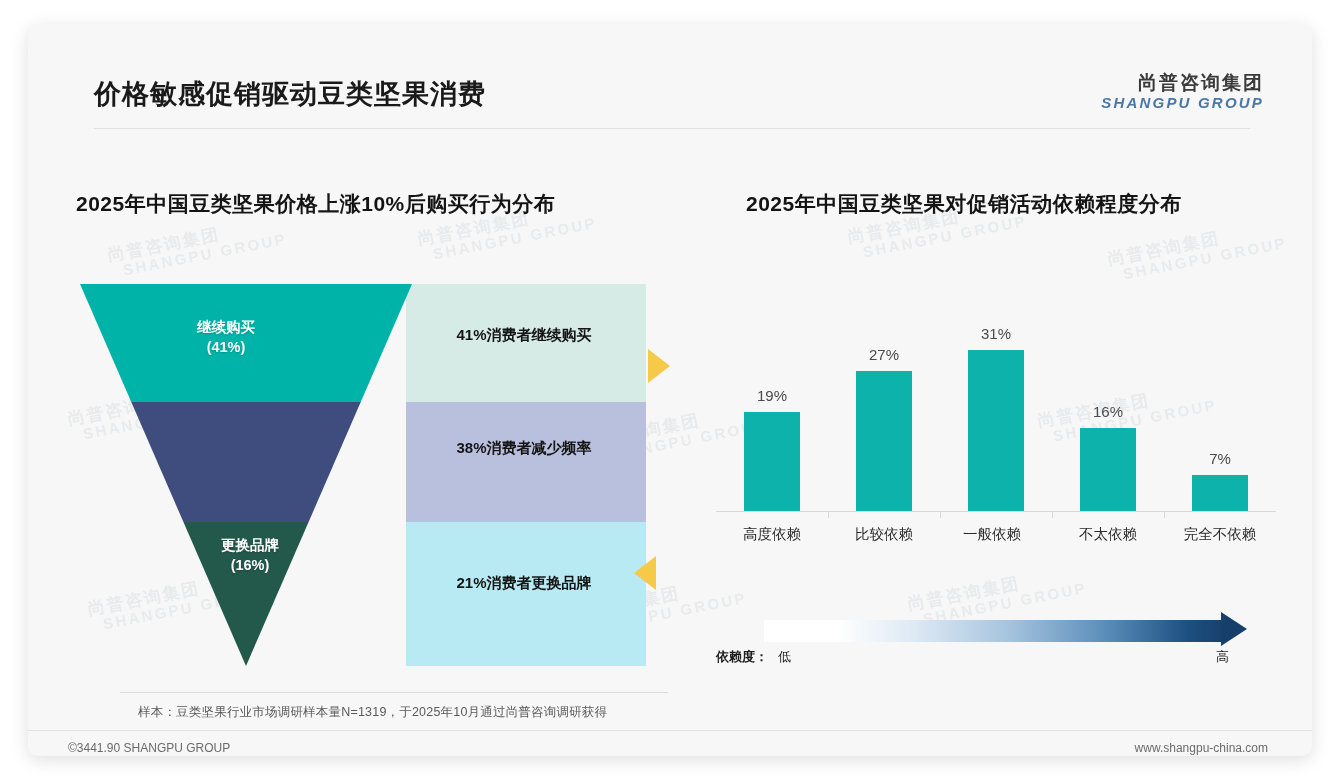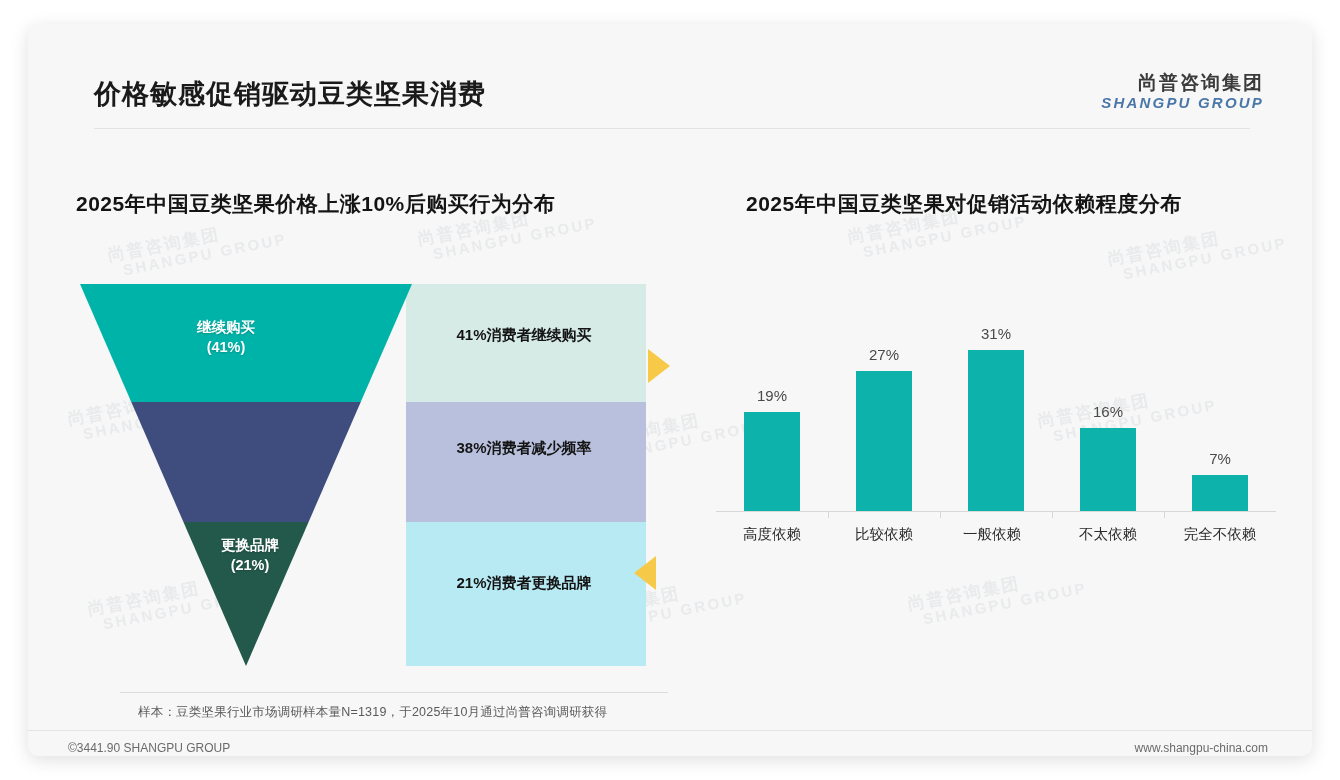--- a/index.html
+++ b/index.html
@@ -163,21 +163,21 @@
       <polygon id="fb1" points="55.27748691099475,126 284.72251308900525,126 232.5759162303665,246 107.42408376963351,246" fill="#3e4c7e"></polygon>
       <polygon id="fb2" points="107.42408376963351,246 232.5759162303665,246 170,390 170,390" fill="#23594a"></polygon>
     </svg>
 
     <div class="f-label" style="left:60px;top:42px;width:180px;">
       <div>继续购买</div>
       <div>(41%)</div>
     </div>
     <div class="f-label" style="left:116px;top:260px;width:116px;">
       <div>更换品牌</div>
-      <div>(21%)</div>
+      <div>(16%)</div>
     </div>
 
     <div class="side-text" style="left:338px;top:50px;width:220px;">41%消费者继续购买</div>
     <div class="side-text" style="left:338px;top:163px;width:220px;">38%消费者减少频率</div>
     <div class="side-text" style="left:338px;top:298px;width:220px;">21%消费者更换品牌</div>
   </div>
 
   <div class="arrow" id="arrow-right" style="left:620px;top:325px;z-index:4;
        border-top:17px solid transparent;border-bottom:17px solid transparent;border-left:22px solid #f7c948;"></div>
   <div class="arrow" id="arrow-left" style="left:606px;top:532px;z-index:4;
@@ -211,20 +211,27 @@
         <div class="tick" style="left: 336px;"></div>
         <div class="bar-col" style="left: 448px; width: 112px;">
           <div class="bar" style="height: 36.4px; background: rgb(13, 179, 171);"></div>
           <div class="bar-value" style="bottom: 44.4px;">7%</div>
         </div>
         <div class="bar-cat" style="left: 504px;">完全不依赖</div>
         <div class="tick" style="left: 448px;"></div>
       </div>
   </div>
 
+  <div class="legend">
+    <div class="grad-bar"></div>
+    <div class="grad-head"></div>
+    <div class="legend-key">依赖度：</div>
+    <div class="legend-low">低</div>
+    <div class="legend-high">高</div>
+  </div>
 
   <div class="foot-rule"></div>
   <div class="footnote">样本：豆类坚果行业市场调研样本量N=1319，于2025年10月通过尚普咨询调研获得</div>
   <div class="footer-rule"></div>
   <div class="footer-left">©3441.90 SHANGPU GROUP</div>
   <div class="footer-right">www.shangpu-china.com</div>
 
 </div>
 
 </body></html>

